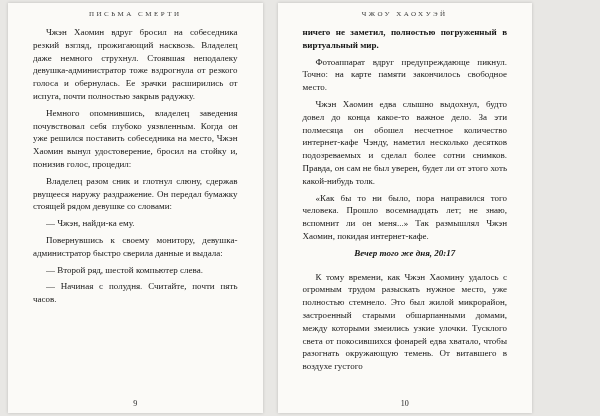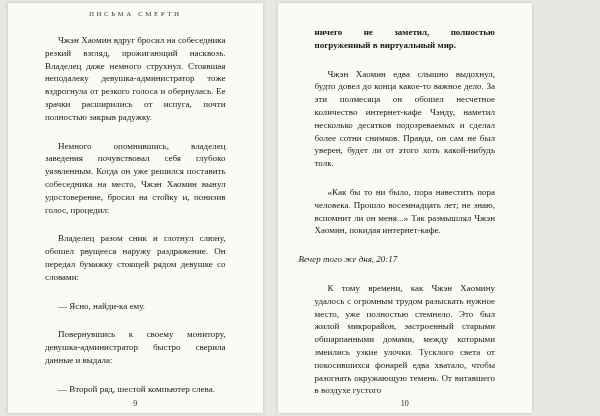--- a/index.html
+++ b/index.html
@@ -39,31 +39,32 @@
   .page-body {
     font-size: 9px;
     line-height: 12.8px;
     text-align: justify;
     color: #171717;
     hyphens: auto;
     -webkit-hyphens: auto;
   }
   .para {
     text-indent: 13px;
-    margin: 16px;
+    margin: 4px;
   }
   .para.cont {
     text-indent: 0;
     font-weight: bold;
   }
   .para.scene {
     text-indent: 0;
     font-style: italic;
-    text-align: left;
+    text-align: center;
     margin: 3px 0 11px 0;
+    font-weight: bold;
   }
   .page-number {
     position: absolute;
     bottom: 5px;
     left: 0;
     right: 0;
     text-align: center;
     font-size: 8px;
     color: #222;
   }
@@ -71,33 +72,35 @@
 </head>
 <body>
 
 <div class="spread">
 
   <div class="page">
     <div class="running-header">ПИСЬМА СМЕРТИ</div>
     <div class="page-body">
         <div class="para normal">Чжэн Хаомин вдруг бросил на собеседника резкий взгляд, прожигающий насквозь. Владелец даже немного струхнул. Стоявшая неподалеку девушка-администратор тоже вздрогнула от резкого голоса и обернулась. Ее зрачки расширились от испуга, почти полностью закрыв радужку.</div>
         <div class="para normal">Немного опомнившись, владелец заведения почувствовал себя глубоко уязвленным. Когда он уже решился поставить собеседника на место, Чжэн Хаомин вынул удостоверение, бросил на стойку и, понизив голос, процедил:</div>
-        <div class="para normal">Владелец разом сник и глотнул слюну, обошел рвущееся наружу раздражение. Он передал бумажку стоящей рядом девушке со словами:</div>
-        <div class="para normal">— Ясно, найди-ка ему.</div>
+        <div class="para normal">Владелец разом сник и глотнул слюну, сдержав рвущееся наружу раздражение. Он передал бумажку стоящей рядом девушке со словами:</div>
+        <div class="para normal">— Чжэн, найди-ка ему.</div>
         <div class="para normal">Повернувшись к своему монитору, девушка-администратор быстро сверила данные и выдала:</div>
         <div class="para normal">— Второй ряд, шестой компьютер слева.</div>
         <div class="para normal">— Начиная с полудня. Считайте, почти пять часов.</div>
       </div>
     <div class="page-number">9</div>
   </div>
 
   <div class="page">
+    <div class="running-header">ЧЖОУ ХАОХУЭЙ</div>
     <div class="page-body">
         <div class="para cont">ничего не заметил, полностью погруженный в виртуальный мир.</div>
+        <div class="para normal">Фотоаппарат вдруг предупреждающе пикнул. Точно: на карте памяти закончилось свободное место.</div>
         <div class="para normal">Чжэн Хаомин едва слышно выдохнул, будто довел до конца какое-то важное дело. За эти полмесяца он обошел несчетное количество интернет-кафе Чэнду, наметил несколько десятков подозреваемых и сделал более сотни снимков. Правда, он сам не был уверен, будет ли от этого хоть какой-нибудь толк.</div>
-        <div class="para normal">«Как бы то ни было, пора навестить пора человека. Прошло восемнадцать лет; не знаю, вспомнит ли он меня...» Так размышлял Чжэн Хаомин, покидая интернет-кафе.</div>
+        <div class="para normal">«Как бы то ни было, пора направился того человека. Прошло восемнадцать лет; не знаю, вспомнит ли он меня...» Так размышлял Чжэн Хаомин, покидая интернет-кафе.</div>
         <div class="para scene">Вечер того же дня, 20:17</div>
         <div class="para normal">К тому времени, как Чжэн Хаомину удалось с огромным трудом разыскать нужное место, уже полностью стемнело. Это был жилой микрорайон, застроенный старыми обшарпанными домами, между которыми змеились узкие улочки. Тусклого света от покосившихся фонарей едва хватало, чтобы разогнать окружающую темень. От витавшего в воздухе густого</div>
       </div>
     <div class="page-number">10</div>
   </div>
 
 </div>
 
 </body></html>

